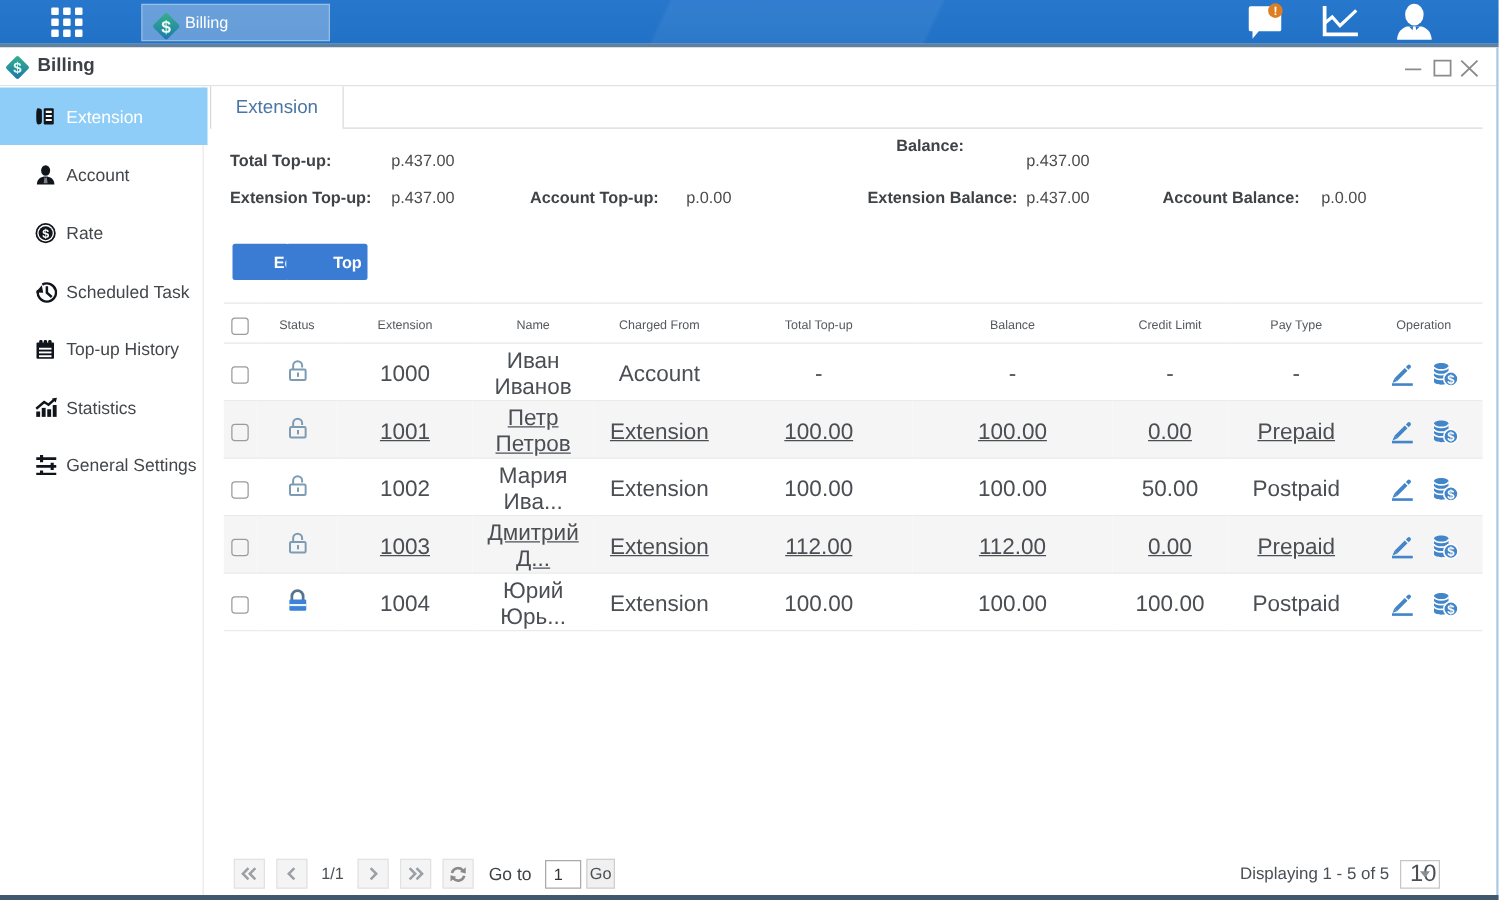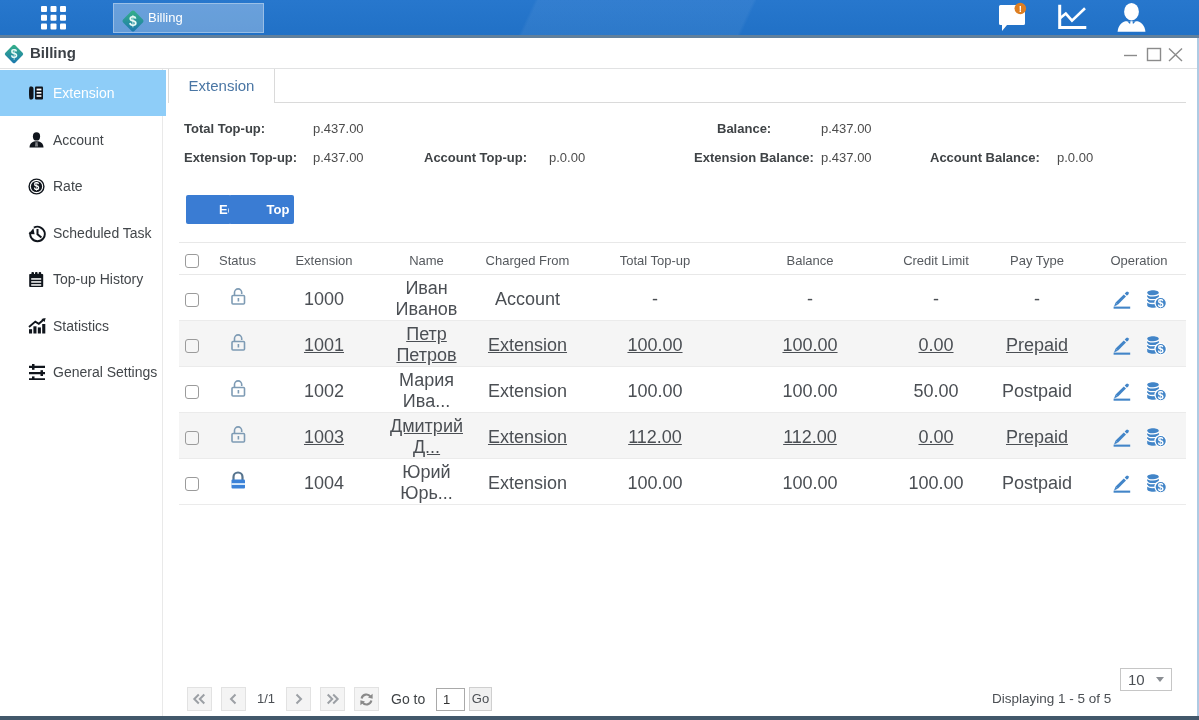--- a/index.html
+++ b/index.html
@@ -53,21 +53,21 @@
 .val { position:absolute; font-size:13px; color:#4c4c4c; }
 
 
 .btn { position:absolute; top:195px; height:29px; background:#3a7cd3;
   color:#fff; font-size:13px; font-weight:bold; text-align:center;
   line-height:29px; border-radius:2px;padding-left:33px; }
 
 
 #tbl { left:179px; top:242px; width:1007px; border-collapse:collapse;
   table-layout:fixed; }
-#tbl th { height:32px; font-size:13px; font-weight:normal; color:#55595e;
+#tbl th { height:32px; font-size:10px; font-weight:normal; color:#55595e;
   border-top:1px solid #e8e8e8; border-bottom:1px solid #e8e8e8;
   text-align:center; padding-top:4px; }
 #tbl td { height:35px; font-size:18px; color:#4b4f54; text-align:center;
   border-bottom:1px solid #ebebeb; padding-top:3px; }
 #tbl tr.alt td { background:#f5f5f5;text-decoration:underline; }
 .cbx { display:inline-block; width:14px; height:14px;
   border:1px solid #9b9b9b; border-radius:3px; vertical-align:middle; }
 .ops { display:flex; justify-content:center; align-items:center; gap:11px; }
 
 
@@ -79,22 +79,22 @@
 #goto { left:391px; top:687px; line-height:24px; font-size:14px;
   color:#3f4346; position:absolute; }
 #goin { left:436px; top:688px; width:29px; height:23px; background:#fff;
   border:1px solid #a9a9a9; font-size:13px; color:#333; line-height:21px;
   padding-left:6px; position:absolute; }
 #gobtn { left:469px; top:687px; width:23px; height:24px; background:#f0f0f0;
   border:1px solid #cfcfcf; text-align:center; line-height:22px;
   font-size:13px; color:#4b4f54; position:absolute; }
 #disp { left:992px; top:687px; line-height:24px; font-size:13.5px;
   color:#4b4f54; position:absolute; }
-#psel { left:1120px; top:668px; width:52px; height:23px; background:#fff;
-  border:1px solid #c6c6c6; position:absolute; font-size:15px; color:#4b4f54; }
+#psel { left:1120px; top:688px; width:32px; height:23px; background:#fff;
+  border:1px solid #c6c6c6; position:absolute; font-size:19px; color:#4b4f54; }
 #psel .n { position:absolute; left:7px; top:0; line-height:21px; }
 #psel .tri { position:absolute; right:7px; top:8px; width:0; height:0;
   border-left:4.5px solid transparent; border-right:4.5px solid transparent;
   border-top:5.5px solid #8a8e93; }
 
 #botbar { left:0; top:716px; width:1199px; height:4px; background:#42586b; }
 #rightborder { left:1197px; top:38px; width:2px; height:678px; background:#aecbe3; }
 </style>
 </head>
 <body>
@@ -265,21 +265,21 @@
       <rect x="4" y="12.4" width="2.5" height="5.8" fill="#10151c"></rect>
     </svg>
     <span>General Settings</span>
   </div>
 
   <div class="abs" id="tab-active">Extension</div>
   <div class="abs" id="tabline"></div>
 
   <div class="lab" style="left:184px;top:121px;">Total Top-up:</div>
   <div class="val" style="left:313px;top:121px;">p.437.00</div>
-  <div class="lab" style="left:694px;top:121px;padding-left:23px;">Balance:</div>
+  <div class="lab" style="left:694px;top:109px;padding-left:23px;">Balance:</div>
   <div class="val" style="left:821px;top:121px;">p.437.00</div>
 
   <div class="lab" style="left:184px;top:150px;">Extension Top-up:</div>
   <div class="val" style="left:313px;top:150px;">p.437.00</div>
   <div class="lab" style="left:424px;top:150px;">Account Top-up:</div>
   <div class="val" style="left:549px;top:150px;">p.0.00</div>
   <div class="lab" style="left:694px;top:150px;">Extension Balance:</div>
   <div class="val" style="left:821px;top:150px;">p.437.00</div>
   <div class="lab" style="left:930px;top:150px;">Account Balance:</div>
   <div class="val" style="left:1057px;top:150px;">p.0.00</div>

